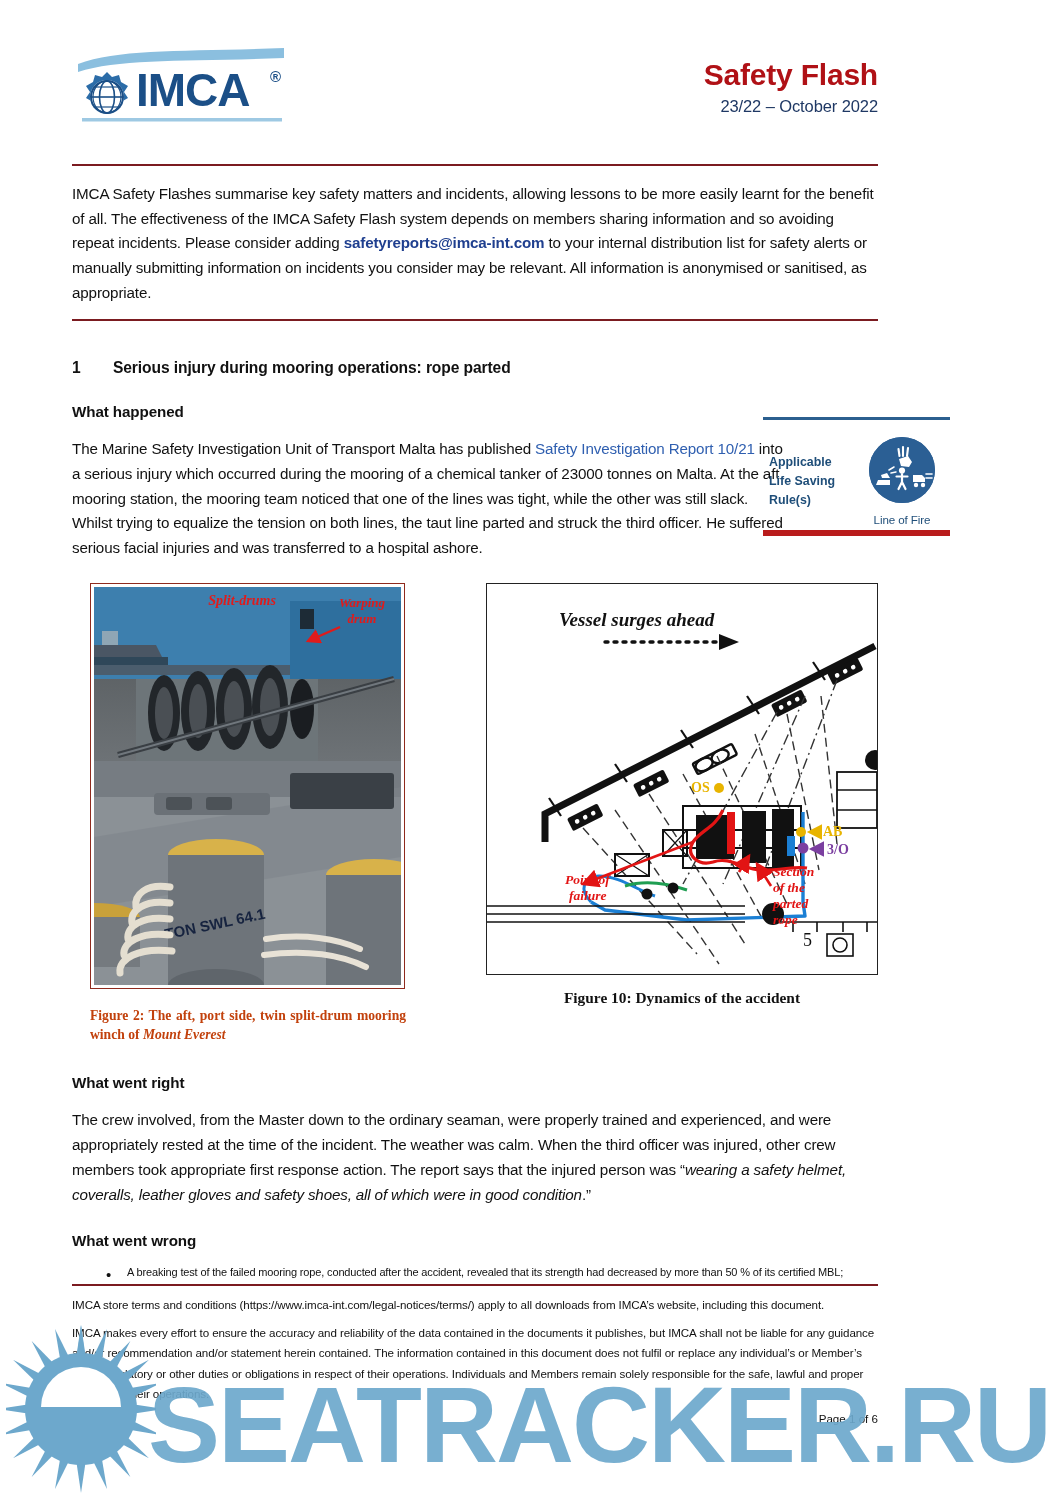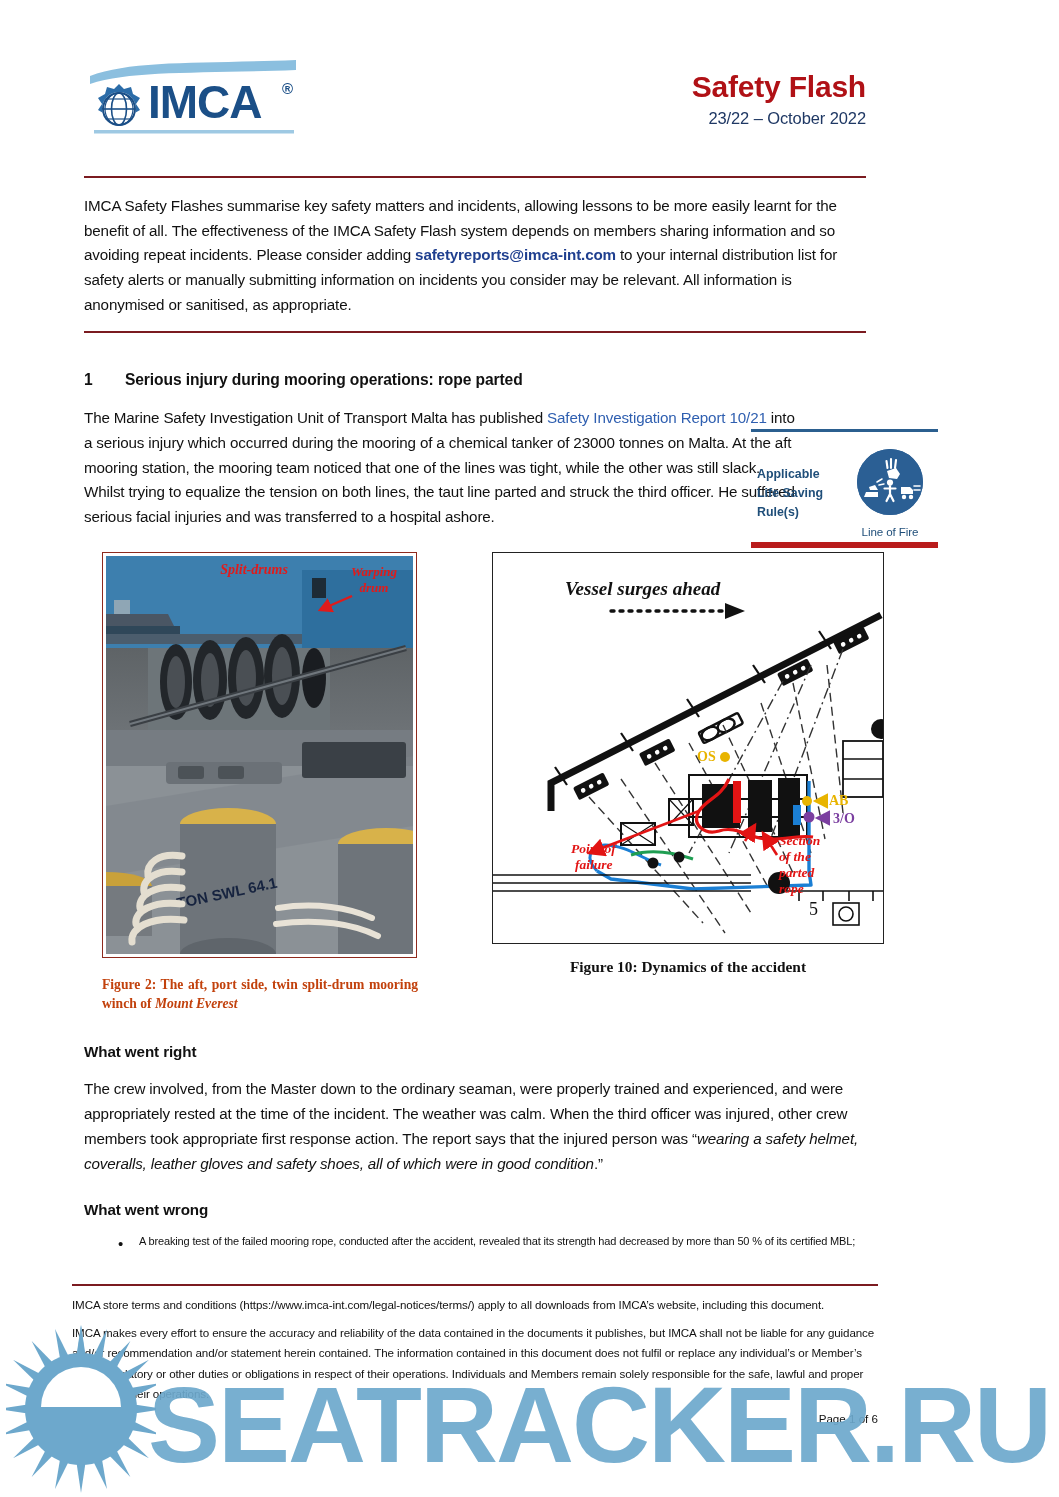--- a/index.html
+++ b/index.html
@@ -12,21 +12,21 @@
     font-family: "Liberation Sans", sans-serif;
     color: #1a1a1a;
     position: relative;
     overflow: hidden;
   }
 
   .page {
     position: relative;
     width: 950px;
     height: 1497px;
-    padding: 12px;
+    padding: 0;
   }
 
   
   .header {
     display: flex;
     align-items: flex-start;
     justify-content: space-between;
     padding: 46px 72px 0 76px;
     height: 150px;
   }
@@ -346,20 +346,21 @@
         </div>
         <div class="lsr-caption">Line of Fire</div>
       </div>
     </div>
 
     <div class="sec-heading">
       <span class="sec-num">1</span>
       <span>Serious injury during mooring operations: rope parted</span>
     </div>
 
+    <div class="sub-heading">What happened</div>
 
     <p class="body-text" style="width:714px;">
       <span>The Marine Safety Investigation Unit of Transport Malta has published </span><a class="link" href="#">Safety Investigation Report 10/21</a><span> into a serious injury which occurred during the mooring of a chemical tanker of 23000 tonnes on Malta.  At the aft mooring station, the mooring team noticed that one of the lines was tight, while the other was still slack.  Whilst trying to equalize the tension on both lines, the taut line parted and struck the third officer.  He suffered serious facial injuries and was transferred to a hospital ashore.</span>
     </p>
 
     <div class="figures">
 
       <div class="fig-left">
         <div class="photo-frame">
           <div class="photo-inner">

